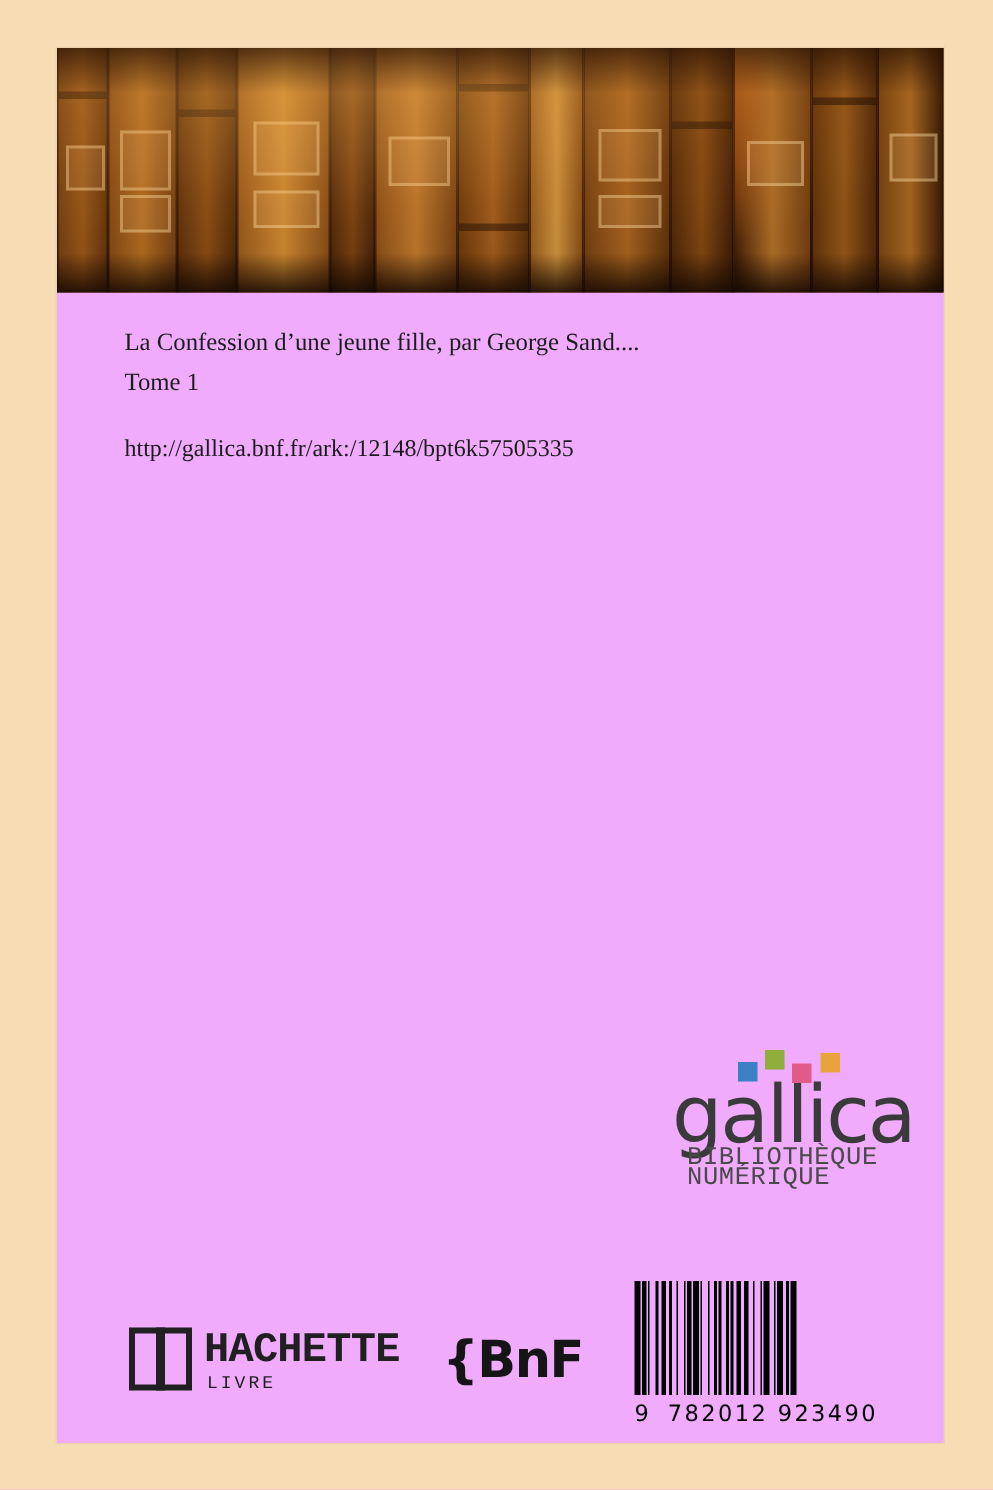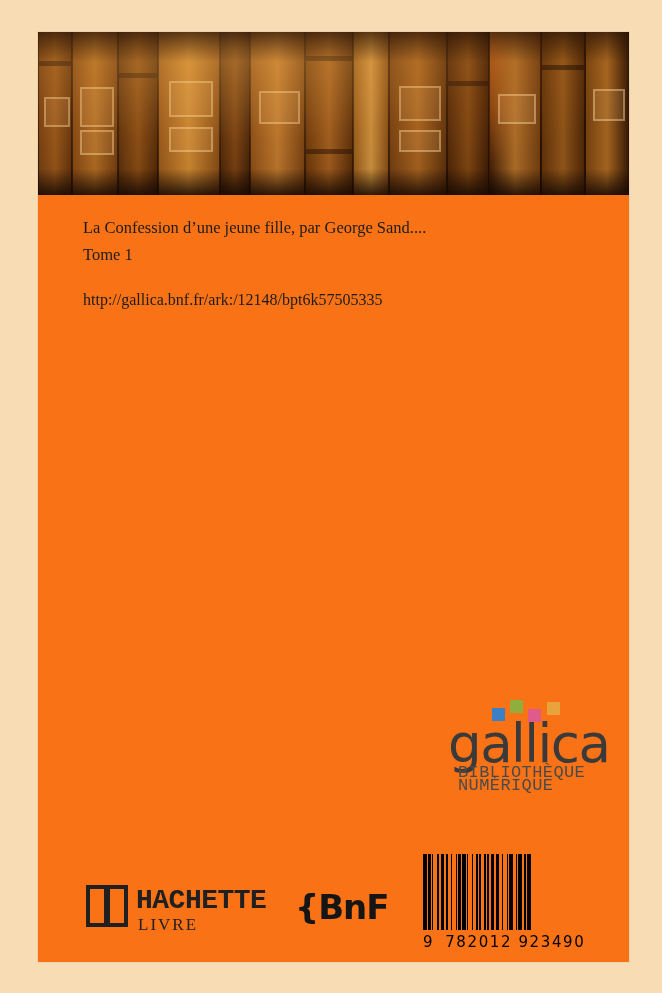--- a/index.html
+++ b/index.html
@@ -12,21 +12,21 @@
     background: #f7dcb4;
     font-family: "Liberation Serif", serif;
     overflow: hidden;
   }
   .page {
     position: absolute;
     left: 38px;
     top: 32px;
     width: 591px;
     height: 930px;
-    background: #f97316;
+    background: #f0abfc;
     box-shadow: 0 0 0 1px rgba(0,0,0,0.04);
   }
   
   .photo {
     position: relative;
     width: 591px;
     height: 163px;
     overflow: hidden;
     background: #351a06;
   }
@@ -185,22 +185,22 @@
     top: 2px;
     font-family: Liberation Mono, monospace;
     font-weight: bold;
     font-size: 28px;
     letter-spacing: -0.5px;
   }
   .hachette .sub {
     position: absolute;
     left: 52px;
     top: 32px;
-    font-family: Liberation Serif, serif;
-    font-size: 17px;
+    font-family: Liberation Mono, monospace;
+    font-size: 12px;
     letter-spacing: 2px;
     text-align: center;
   }
   
   .bnf {
     position: absolute;
     left: 257px;
     top: 855px;
     font-family: "DejaVu Sans", sans-serif;
     font-weight: bold;

